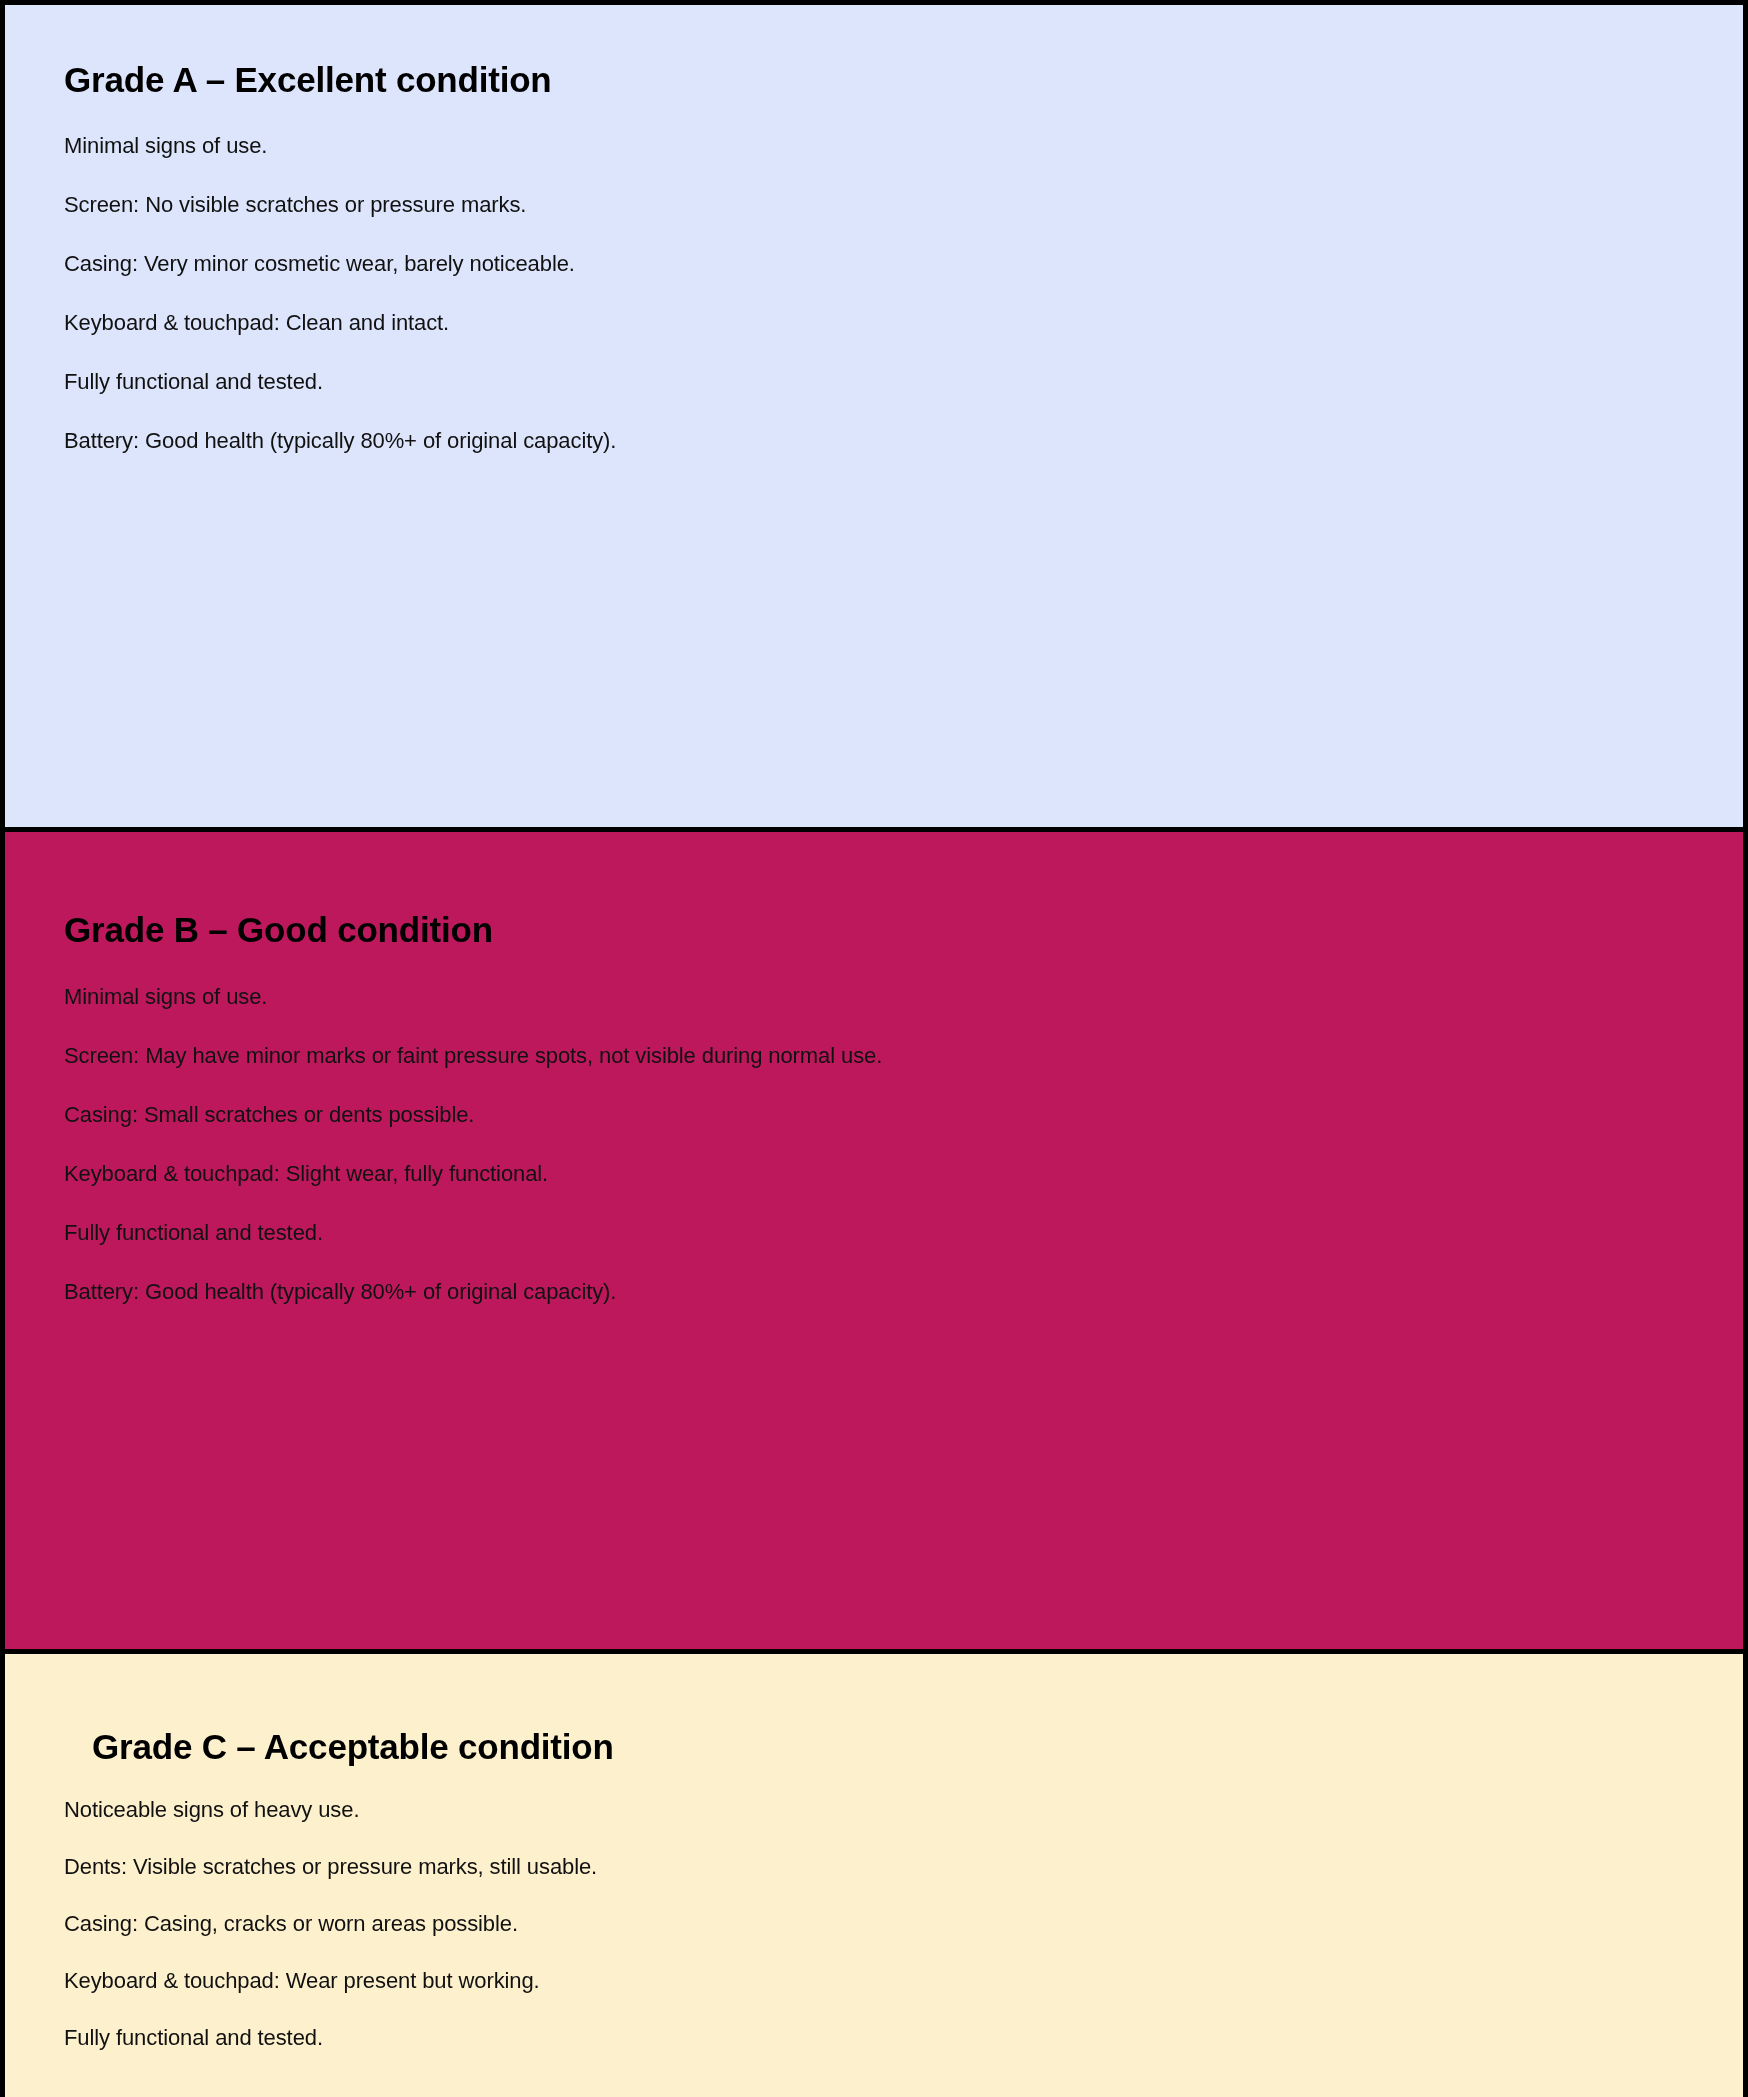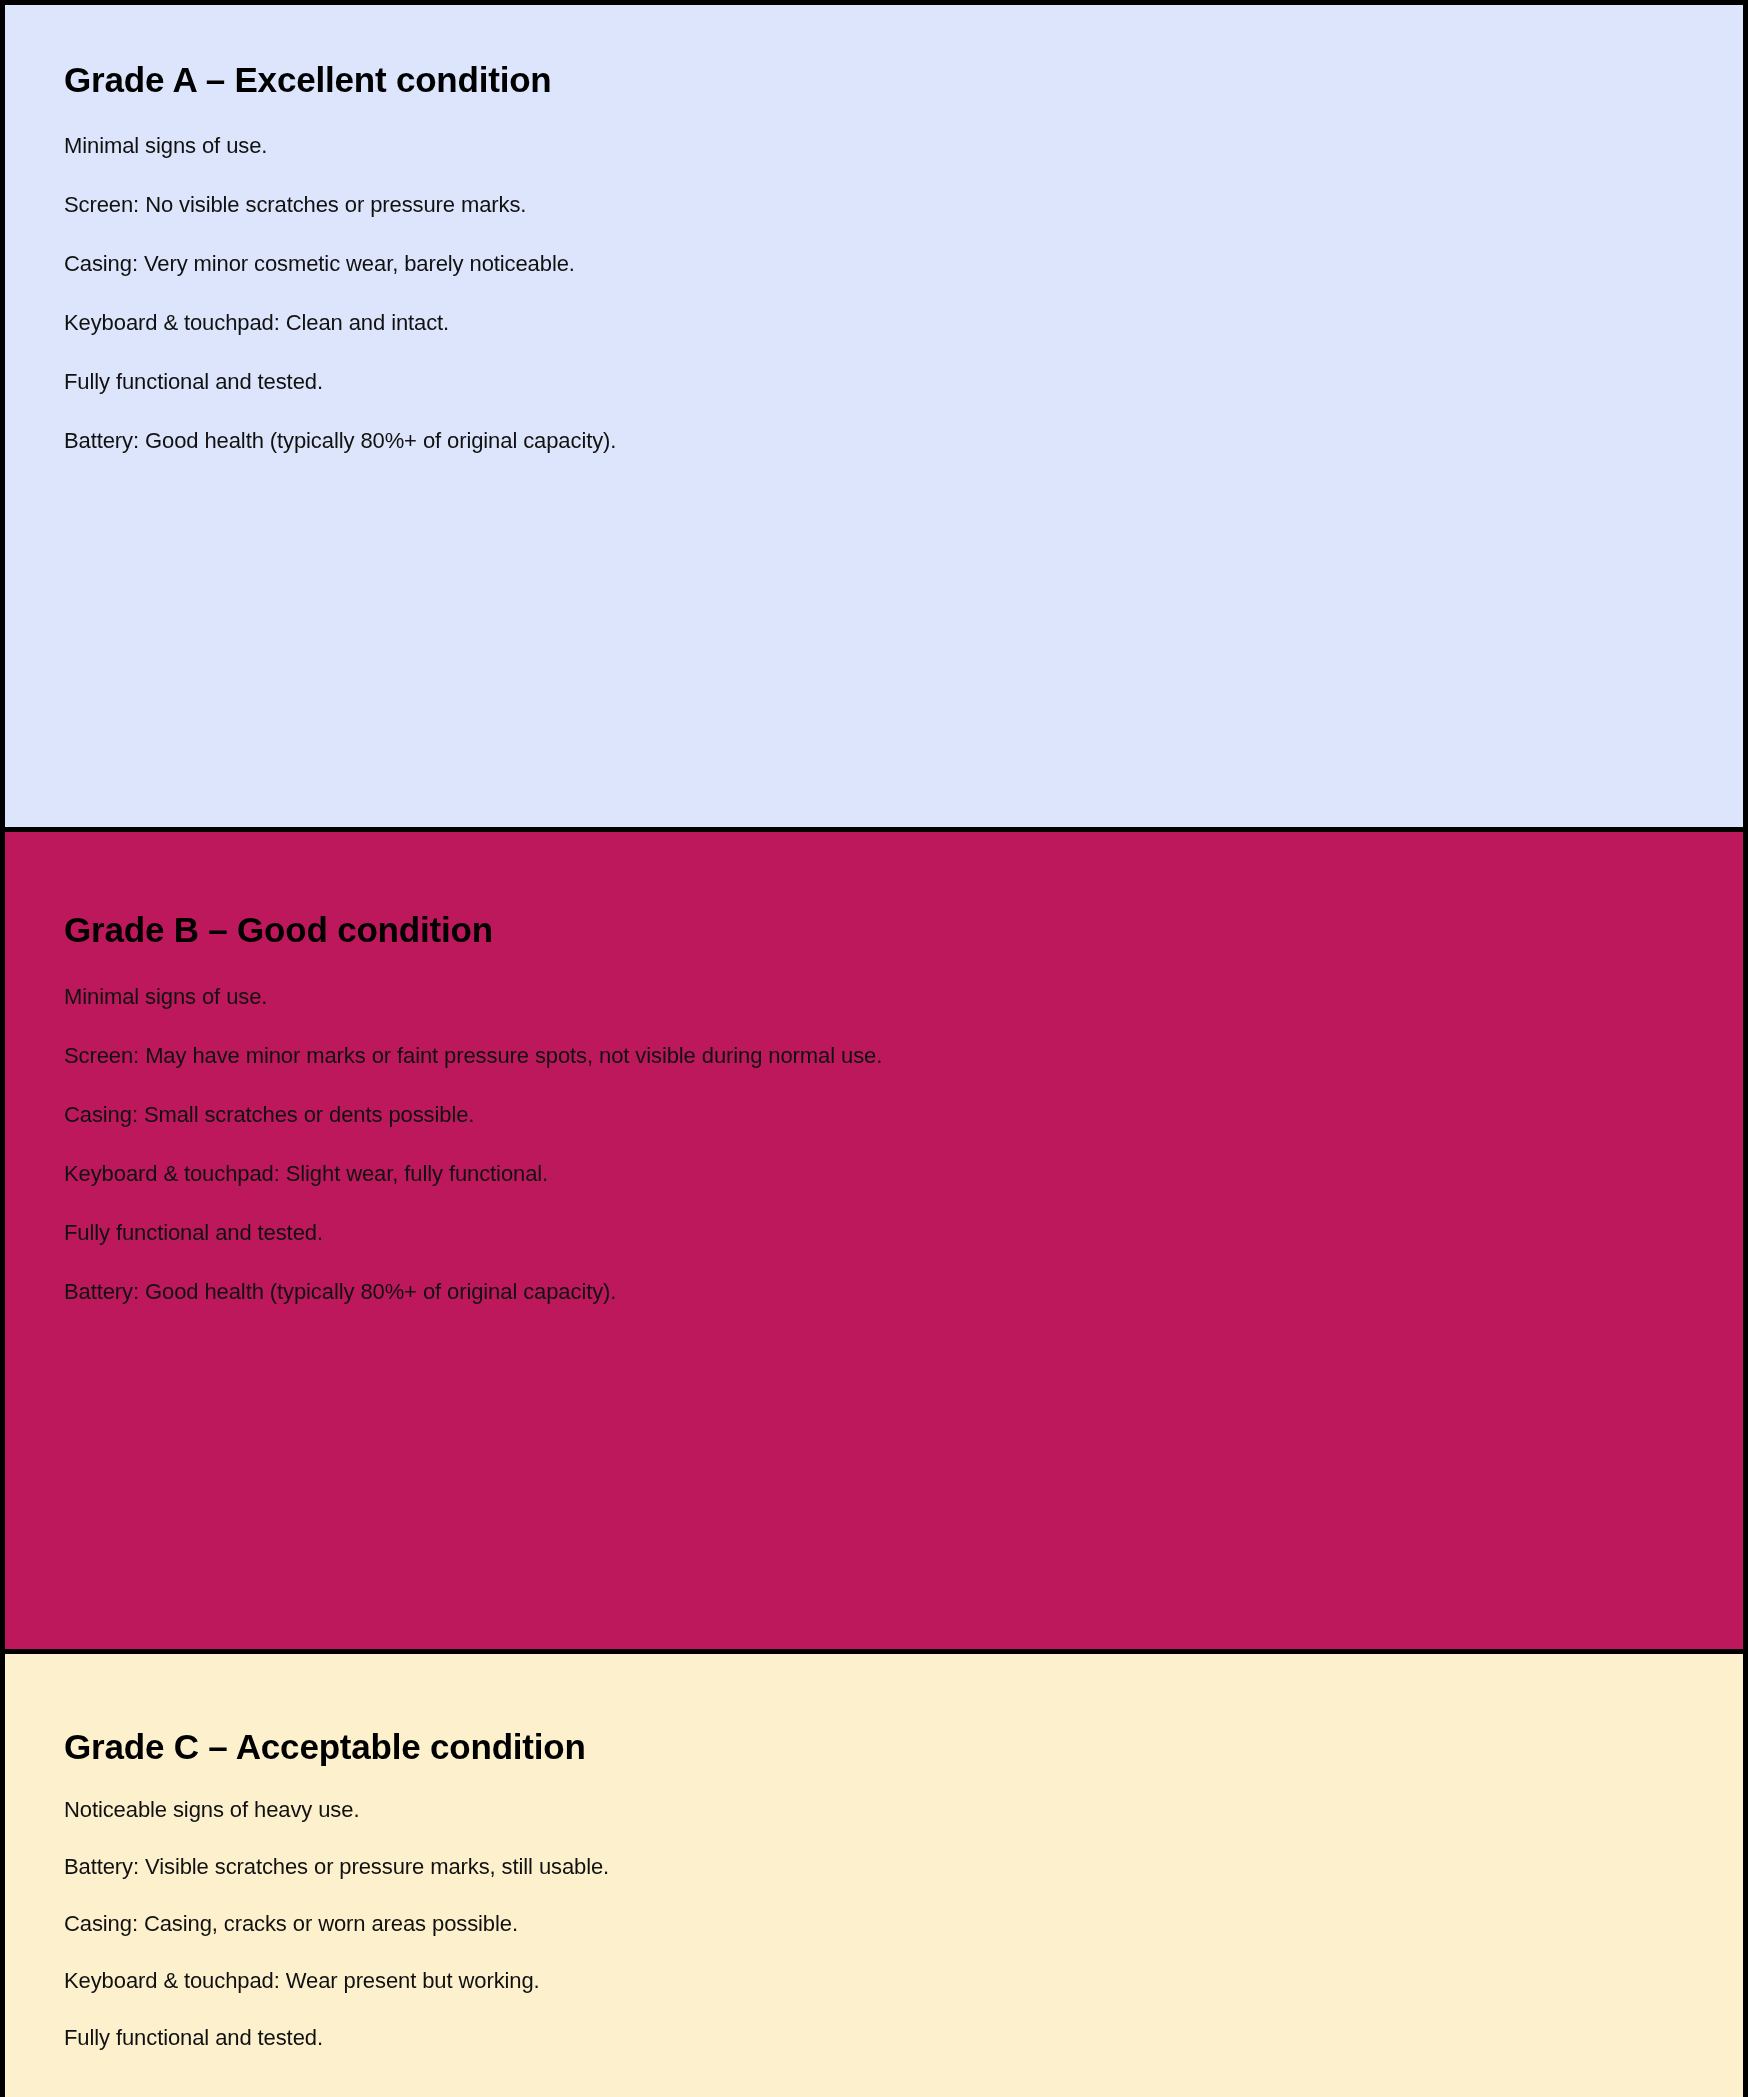--- a/index.html
+++ b/index.html
@@ -78,21 +78,21 @@
     letter-spacing: -0.1px;
     max-width: 1561px;
   }
 
   .grade-line:last-child {
     margin-bottom: 0;
   }
 
   .block-b .grade-title { margin-bottom: 34px; }
   .block-b .grade-line { margin-bottom: 33px; }
-  .block-c .grade-title { margin-bottom: 30px; }
+  .block-c .grade-title { margin-bottom: 30px; margin-left: 28px; }
   .block-c .grade-line { margin-bottom: 31px; }
 </style>
 </head>
 <body>
 
 <div class="sheet">
   <div class="grade-table">
 
     <section class="grade-block block-a">
       <h2 class="grade-title">Grade A – Excellent condition</h2>
@@ -110,21 +110,21 @@
       <p class="grade-line">Screen: May have minor marks or faint pressure spots, not visible during normal use.</p>
       <p class="grade-line">Casing: Small scratches or dents possible.</p>
       <p class="grade-line">Keyboard &amp; touchpad: Slight wear, fully functional.</p>
       <p class="grade-line">Fully functional and tested.</p>
       <p class="grade-line">Battery: Good health (typically 80%+ of original capacity).</p>
     </section>
 
     <section class="grade-block block-c">
       <h2 class="grade-title">Grade C – Acceptable condition</h2>
       <p class="grade-line">Noticeable signs of heavy use.</p>
-      <p class="grade-line">Battery: Visible scratches or pressure marks, still usable.</p>
+      <p class="grade-line">Dents: Visible scratches or pressure marks, still usable.</p>
       <p class="grade-line">Casing: Casing, cracks or worn areas possible.</p>
       <p class="grade-line">Keyboard &amp; touchpad: Wear present but working.</p>
       <p class="grade-line">Fully functional and tested.</p>
 
     </section>
 
   </div>
 </div>
 
 

